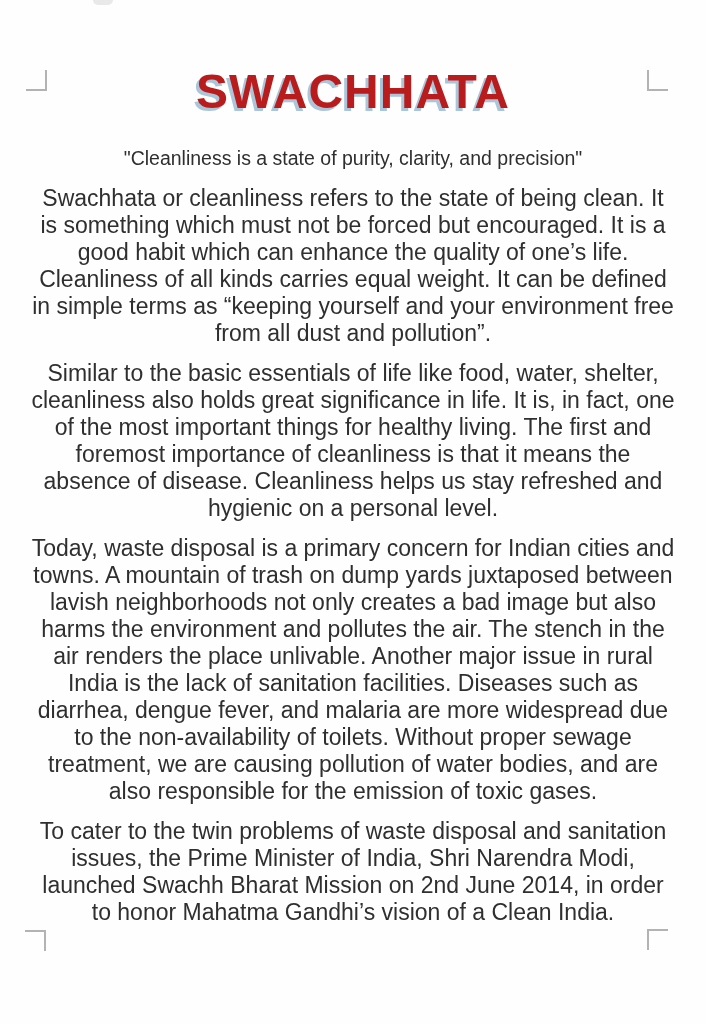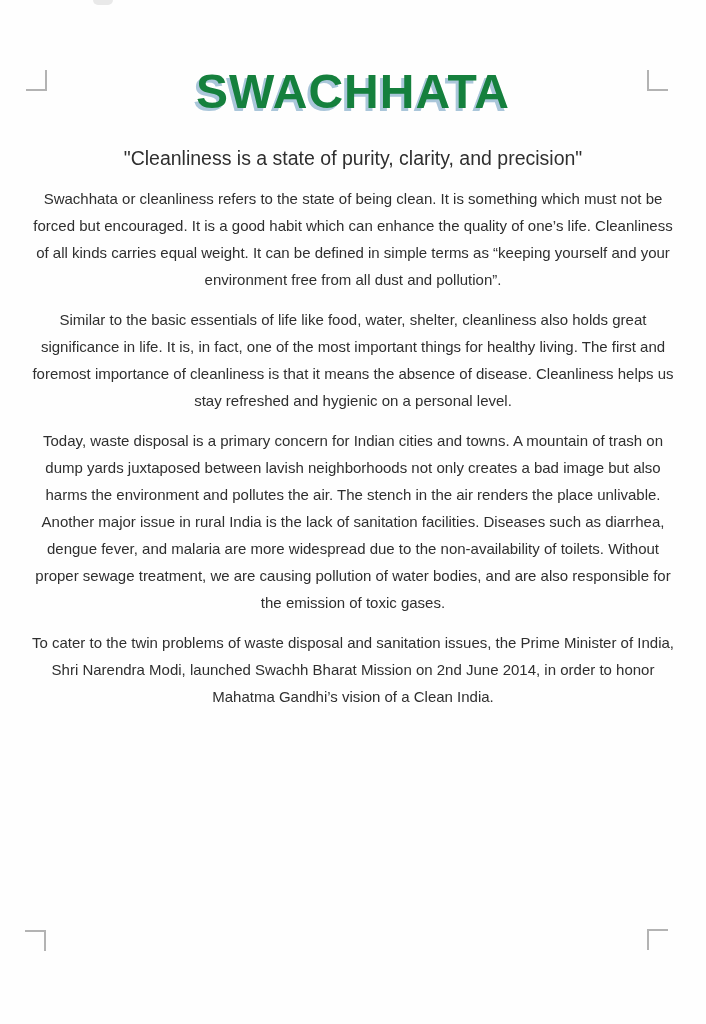--- a/index.html
+++ b/index.html
@@ -38,36 +38,36 @@
   .corner.tr { left: 647px; top: 70px;  border-left: 2px solid #b3b3b3;  border-bottom: 2px solid #b3b3b3; }
   .corner.bl { left: 25px;  top: 930px; border-right: 2px solid #b3b3b3; border-top: 2px solid #b3b3b3; }
   .corner.br { left: 647px; top: 929px; border-left: 2px solid #b3b3b3;  border-top: 2px solid #b3b3b3; }
   h1.doc-title {
     margin: 64px 0 0 0;
     text-align: center;
     font-size: 48px;
     line-height: 56px;
     font-weight: 700;
     letter-spacing: 1px;
-    color: #15803d;
+    color: #b91c1c;
     text-shadow: -3px 3px 0 #aac6da;
   }
   .quote {
     margin: 25px auto 0 auto;
     width: 644px;
     text-align: center;
     font-size: 19.5px;
     line-height: 27px;
     color: #2f2f2f;
   }
   .para {
     margin: 13px auto 0 auto;
     width: 644px;
     text-align: center;
-    font-size: 15px;
+    font-size: 23px;
     line-height: 27px;
     color: #2f2f2f;
   }
 </style>
 </head>
 <body>
 
 <div class="page">
 
   <div class="smudge-top"></div>

